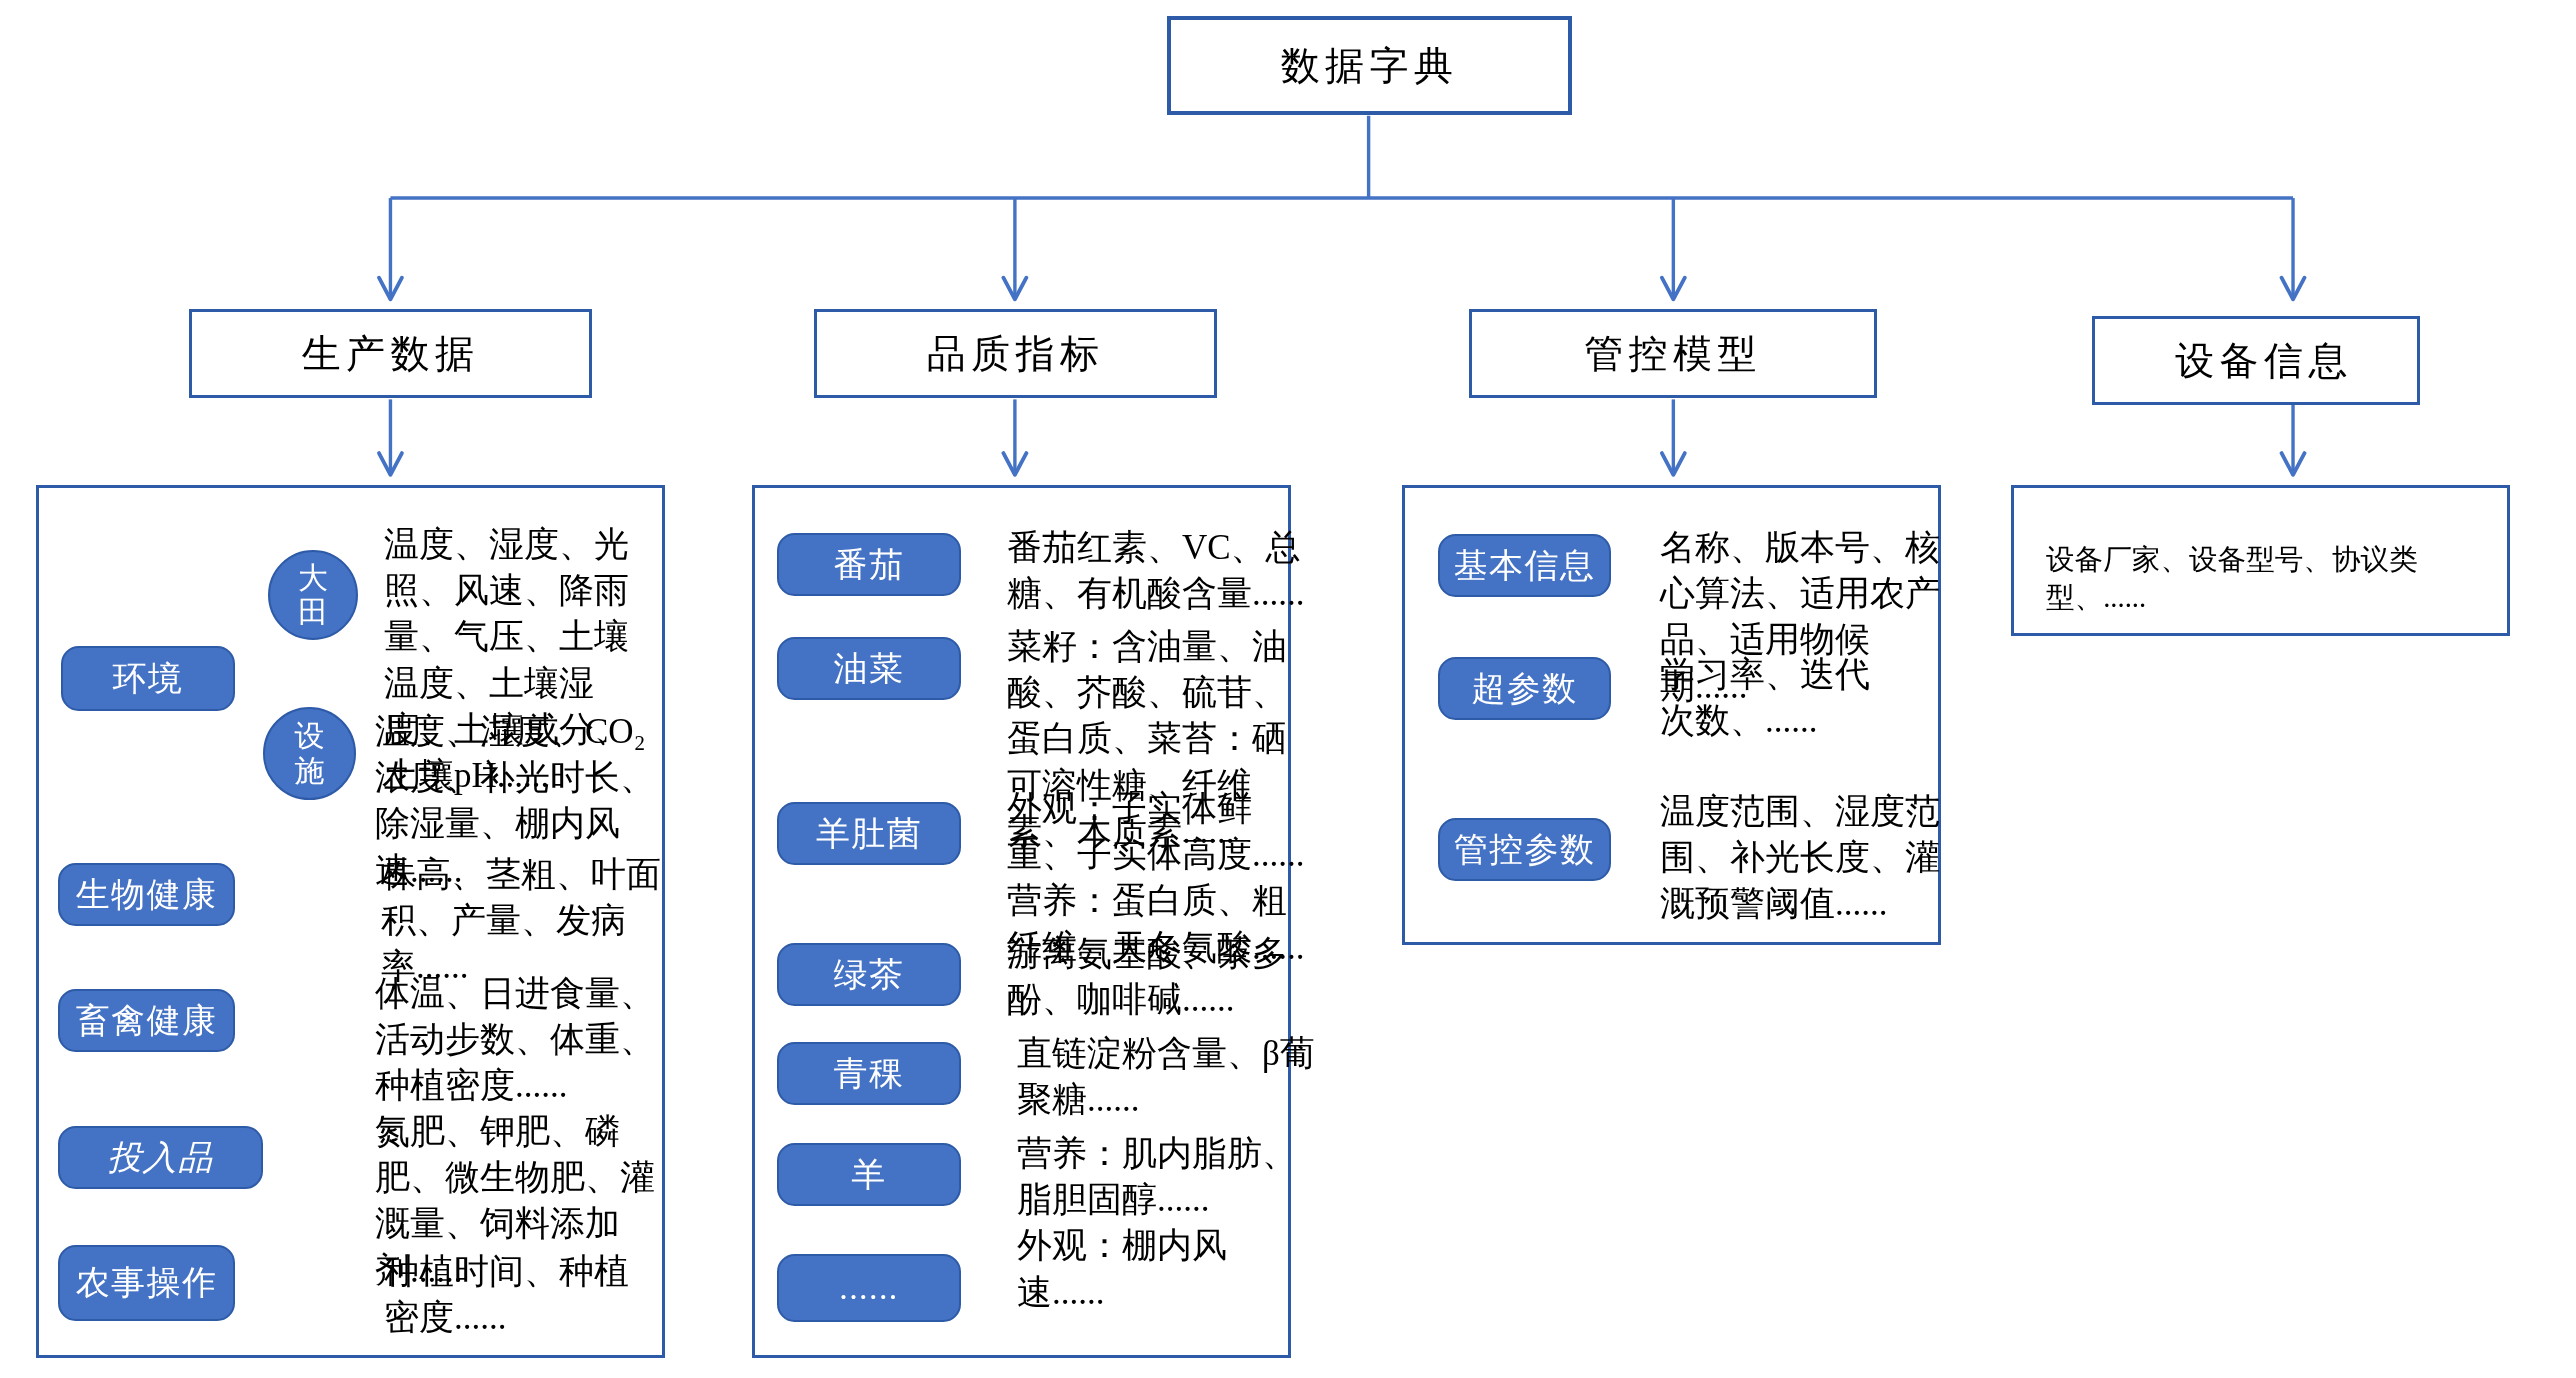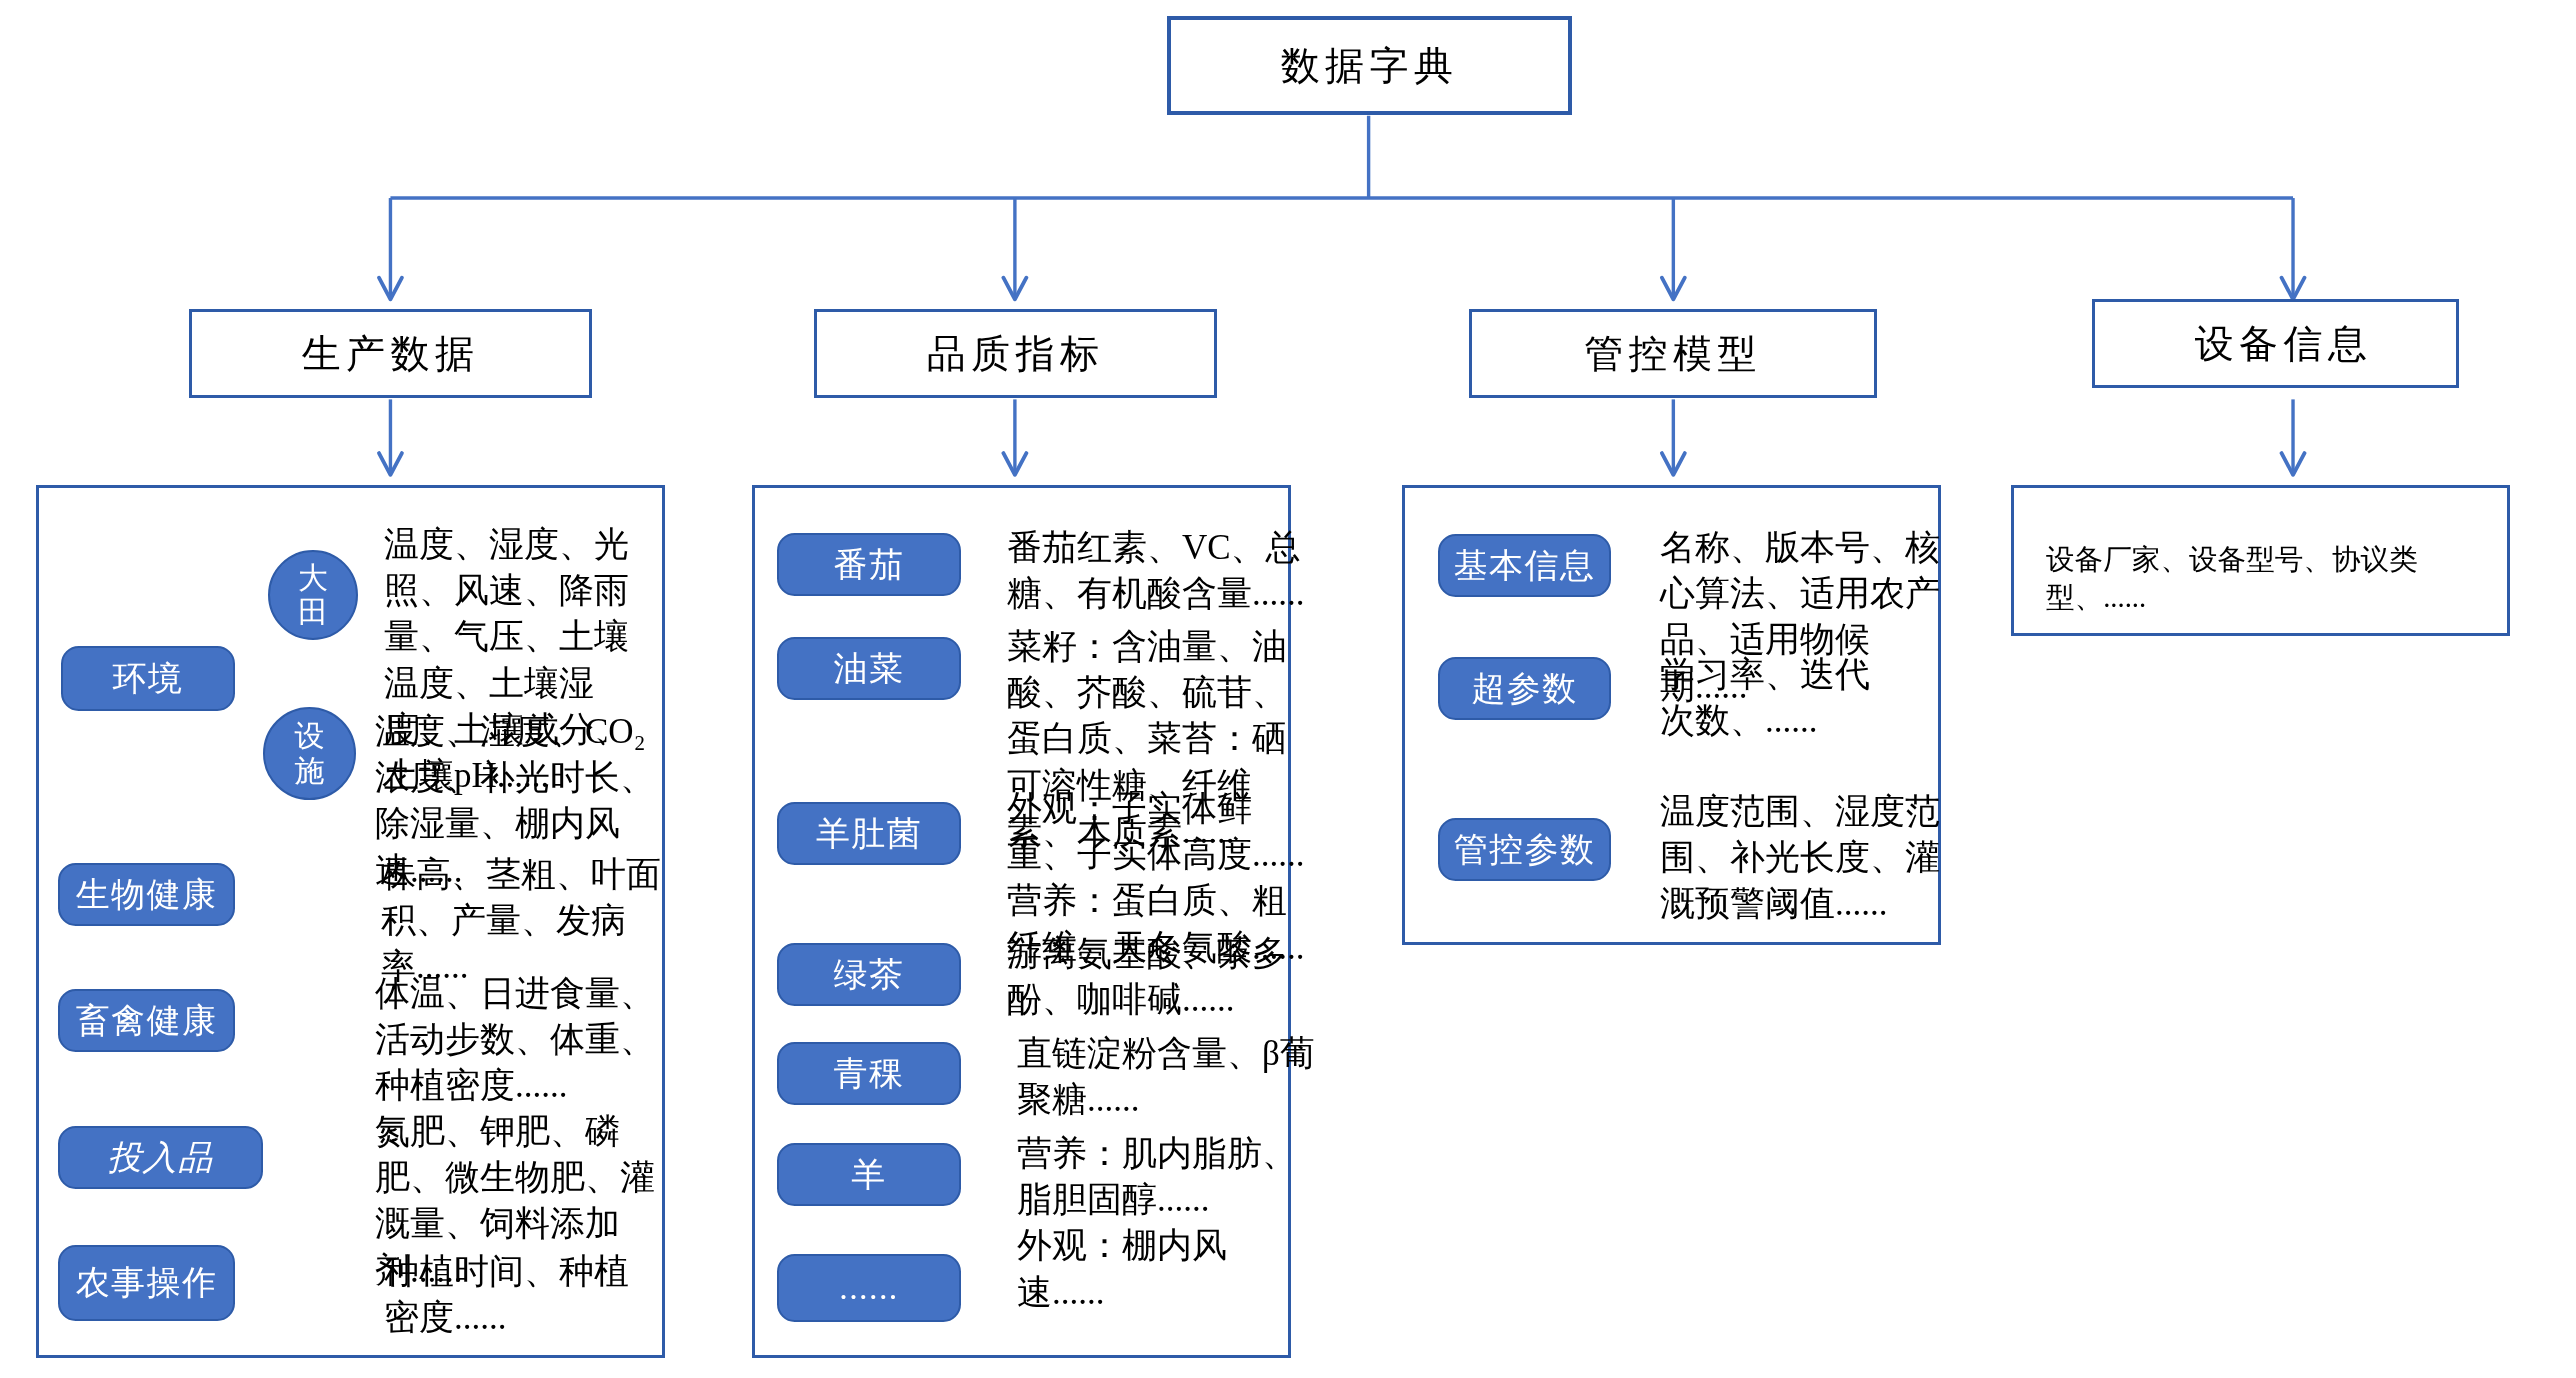--- a/index.html
+++ b/index.html
@@ -55,21 +55,21 @@
 
   <div class="box hdr" style="left:189px;top:309px;width:403px;height:89px;border-width:3.4px;">
     <span>生产数据</span>
   </div>
   <div class="box hdr" style="left:814px;top:309px;width:403px;height:89px;border-width:3.4px;">
     <span>品质指标</span>
   </div>
   <div class="box hdr" style="left:1469px;top:309px;width:408px;height:89px;border-width:3.4px;">
     <span>管控模型</span>
   </div>
-  <div class="box hdr" style="left:2092px;top:299px;width:367px;height:89px;border-width:3.4px;padding-left:16px;">
+  <div class="box hdr" style="left:2092px;top:316px;width:328px;height:89px;border-width:3.4px;padding-left:16px;">
     <span>设备信息</span>
   </div>
 
   <div class="panel" style="left:36px;top:485px;width:629px;height:873px;"></div>
 
   <div class="pill" style="left:61px;top:646px;width:174px;height:65px;">
     <span>环境</span>
   </div>
   <div class="circle" style="left:268px;top:550px;width:90px;height:90px;">
     <span>大

